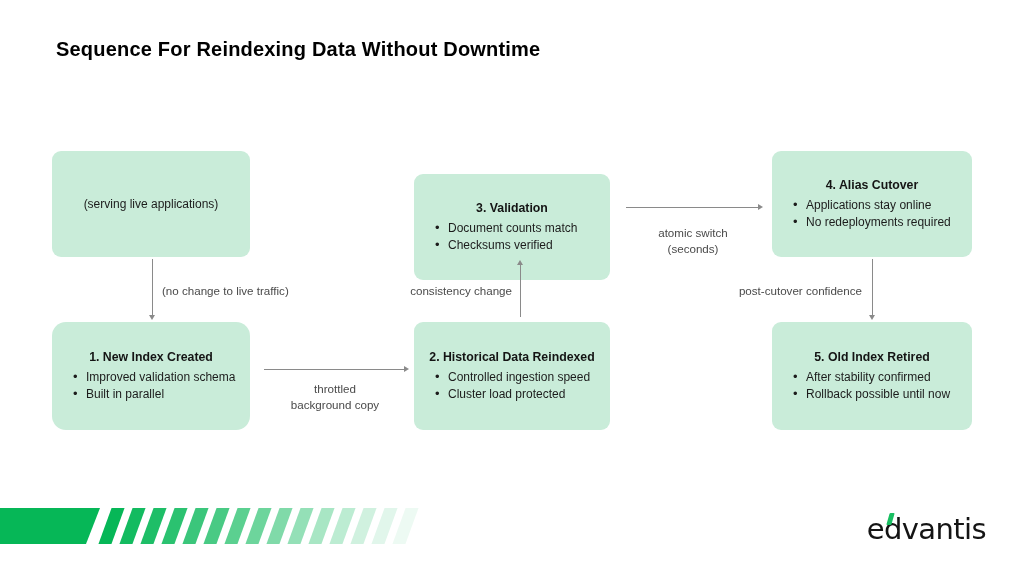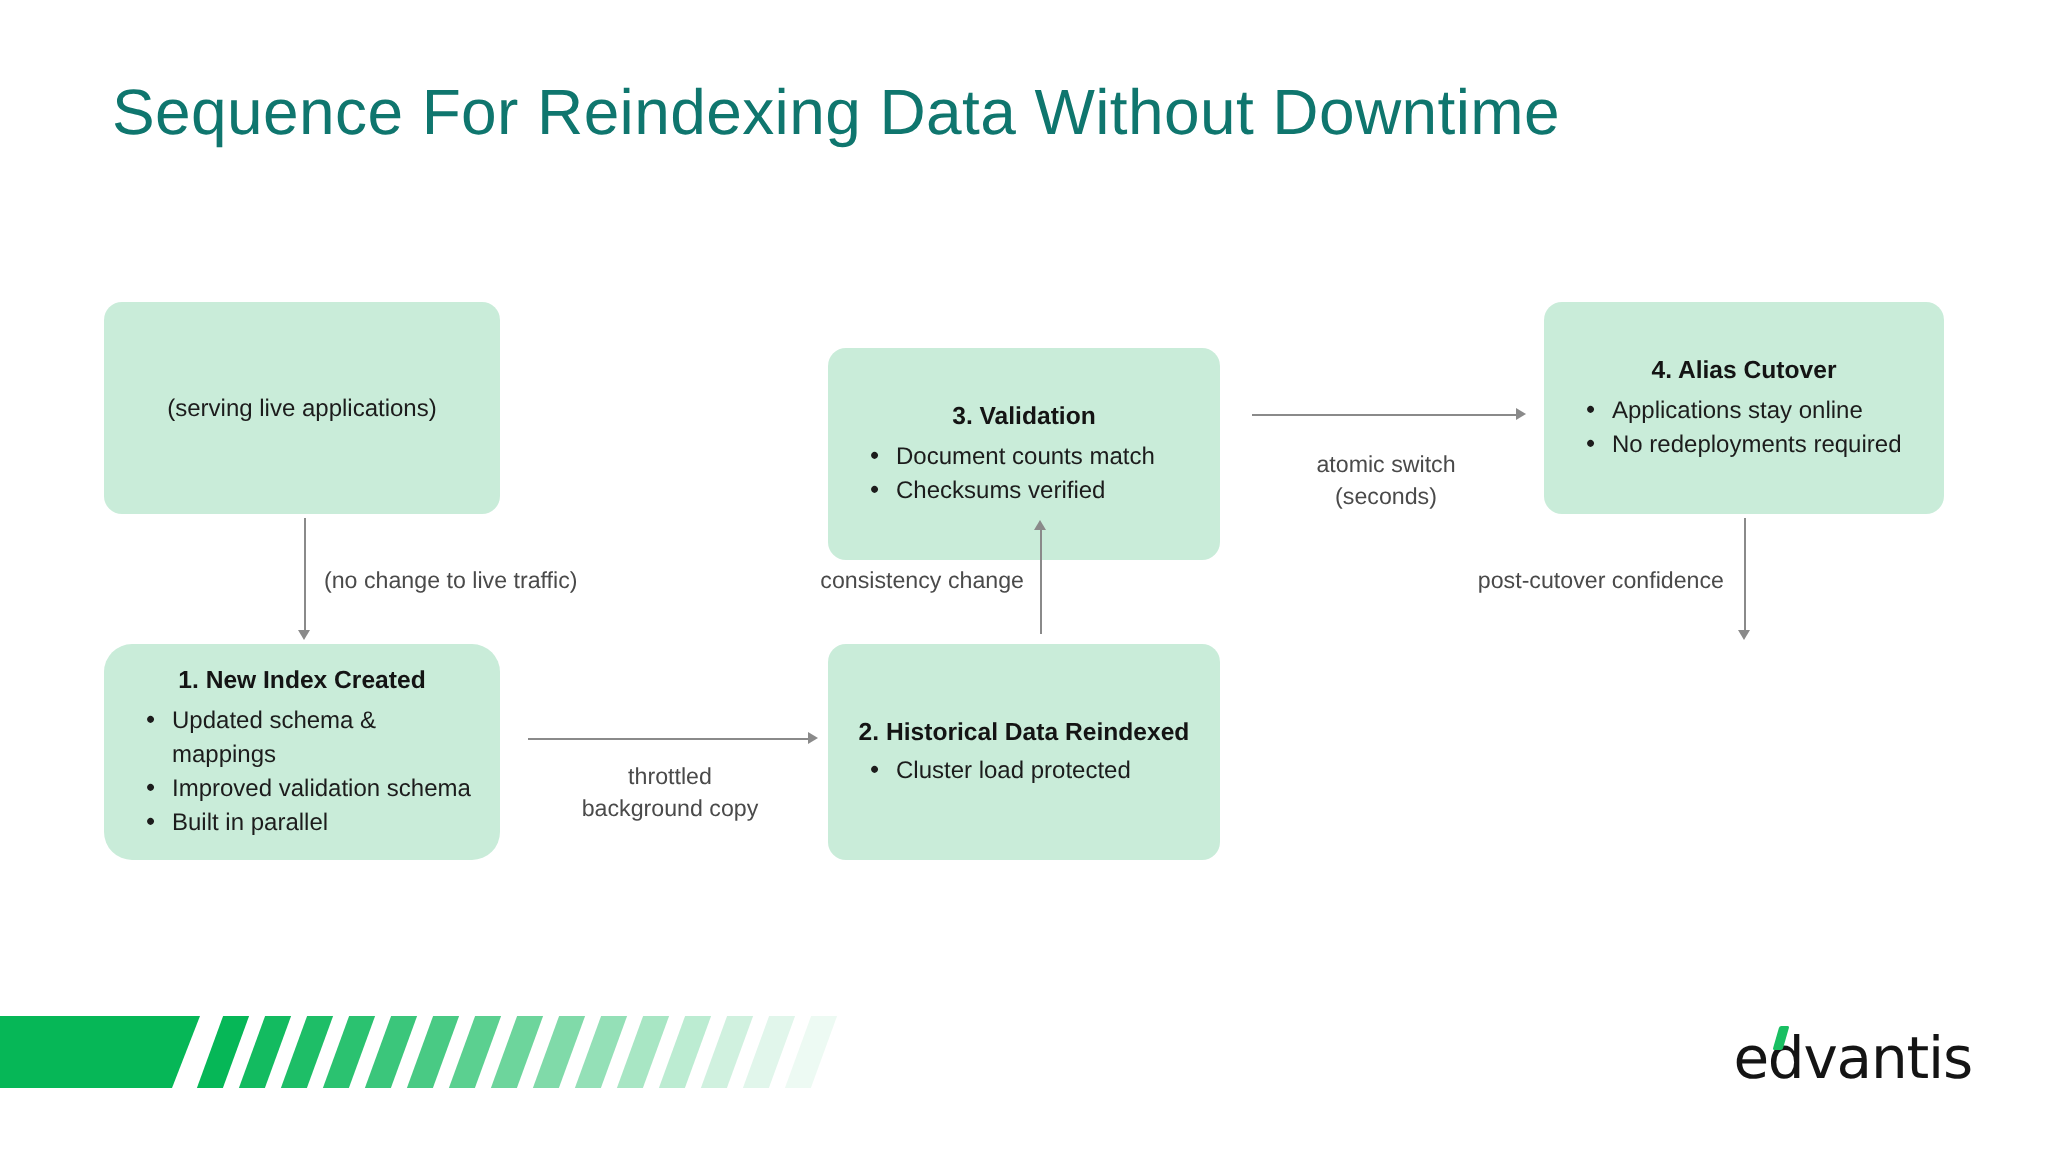--- a/index.html
+++ b/index.html
@@ -18,23 +18,23 @@
     width: 1024px;
     height: 580px;
     background: #ffffff;
   }
 
   
   .title {
     position: absolute;
     left: 56px;
     top: 38px;
-    font-size: 32px;
-    font-weight: 400;
-    color: #0f766e;
+    font-size: 20px;
+    font-weight: 700;
+    color: #000000;
     letter-spacing: 0.2px;
     white-space: nowrap;
   }
 
   
   .box {
     position: absolute;
     background: #c9ecd9;
     border-radius: 9px;
     box-sizing: border-box;
@@ -195,49 +195,56 @@
 
   <div class="title">Sequence For Reindexing Data Without Downtime</div>
 
   <div class="box" id="box-current">
     <div class="box-sub">(serving live applications)</div>
   </div>
 
   <div class="box" id="box-new">
     <div class="box-title">1. New Index Created</div>
     <ul>
-      <li>Updated schema &amp; mappings</li>
       <li>Improved validation schema</li>
       <li>Built in parallel</li>
     </ul>
   </div>
 
   <div class="box" id="box-hist">
     <div class="box-title">2. Historical Data Reindexed</div>
     <ul>
+      <li>Controlled ingestion speed</li>
       <li>Cluster load protected</li>
     </ul>
   </div>
 
   <div class="box" id="box-valid">
     <div class="box-title">3. Validation</div>
     <ul>
       <li>Document counts match</li>
       <li>Checksums verified</li>
     </ul>
   </div>
 
   <div class="box" id="box-alias">
     <div class="box-title">4. Alias Cutover</div>
     <ul>
       <li>Applications stay online</li>
       <li>No redeployments required</li>
     </ul>
   </div>
 
+  <div class="box" id="box-retired">
+    <div class="box-title">5. Old Index Retired</div>
+    <ul>
+      <li>After stability confirmed</li>
+      <li>Rollback possible until now</li>
+    </ul>
+  </div>
 
   <div class="conn conn-v" style="left:152px; top:259px; height:58px;"></div>
   <div class="arrowhead ah-down" style="left:149px; top:315px;"></div>
   <div class="conn-label" style="left:162px; top:283px; width:160px; text-align:left;">(no change to live traffic)</div>
 
   <div class="conn conn-h" style="left:264px; top:369px; width:142px;"></div>
   <div class="arrowhead ah-right" style="left:404px; top:366px;"></div>
   <div class="conn-label" style="left:257px; top:381px; width:156px;">throttled
 background copy</div>
 

